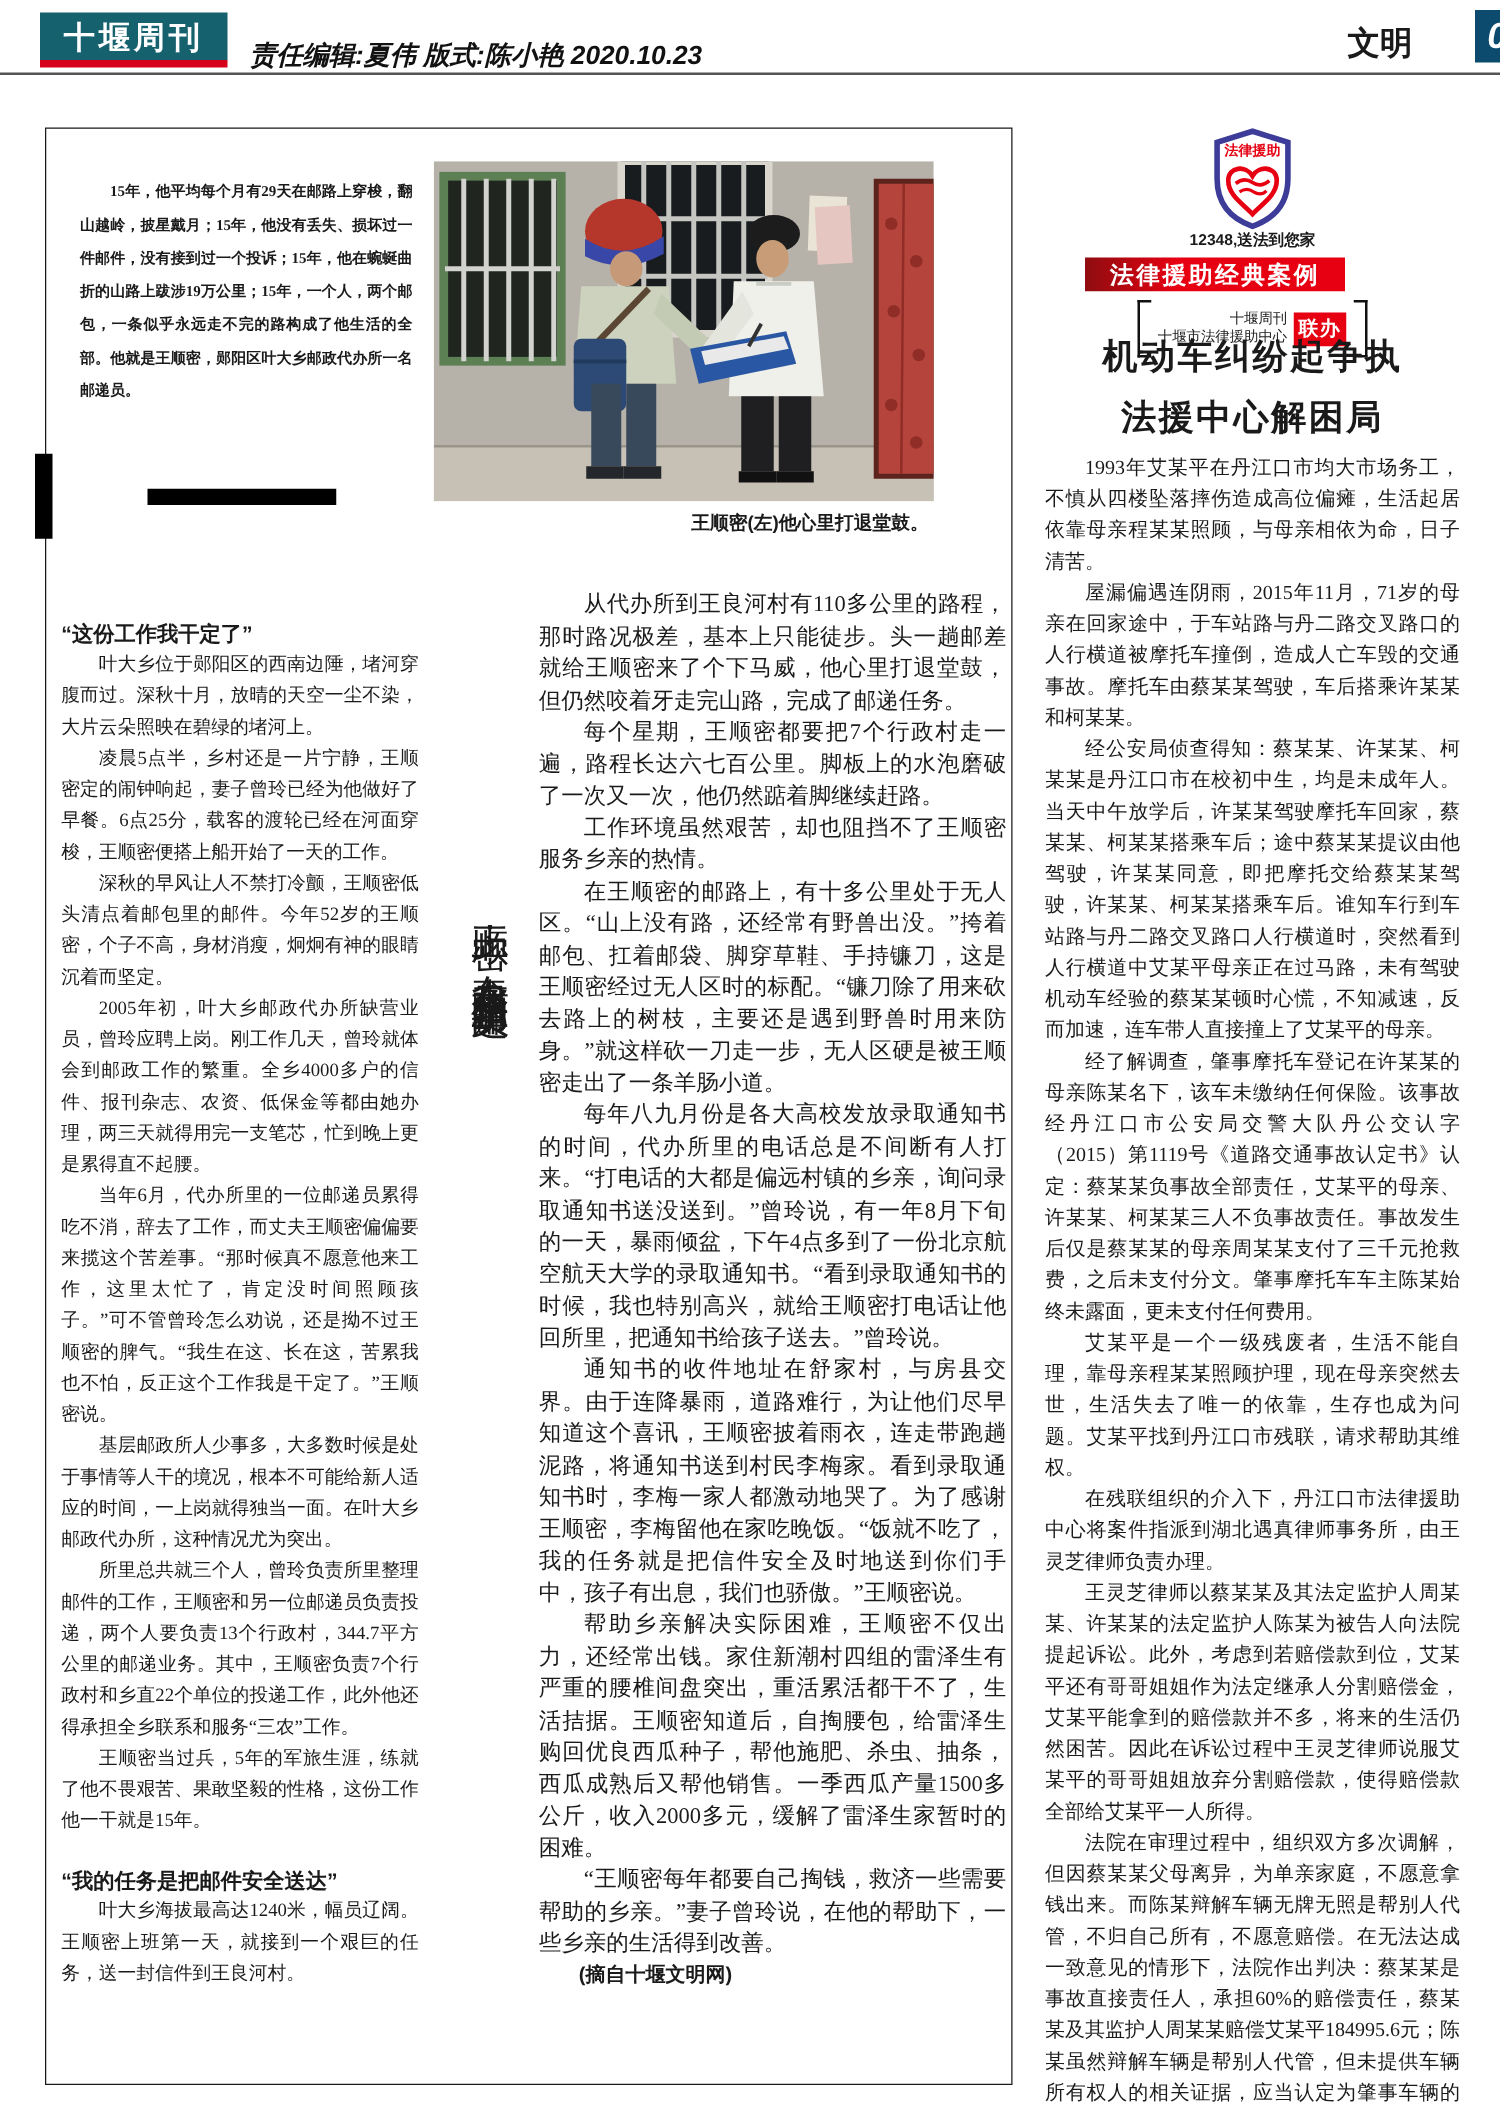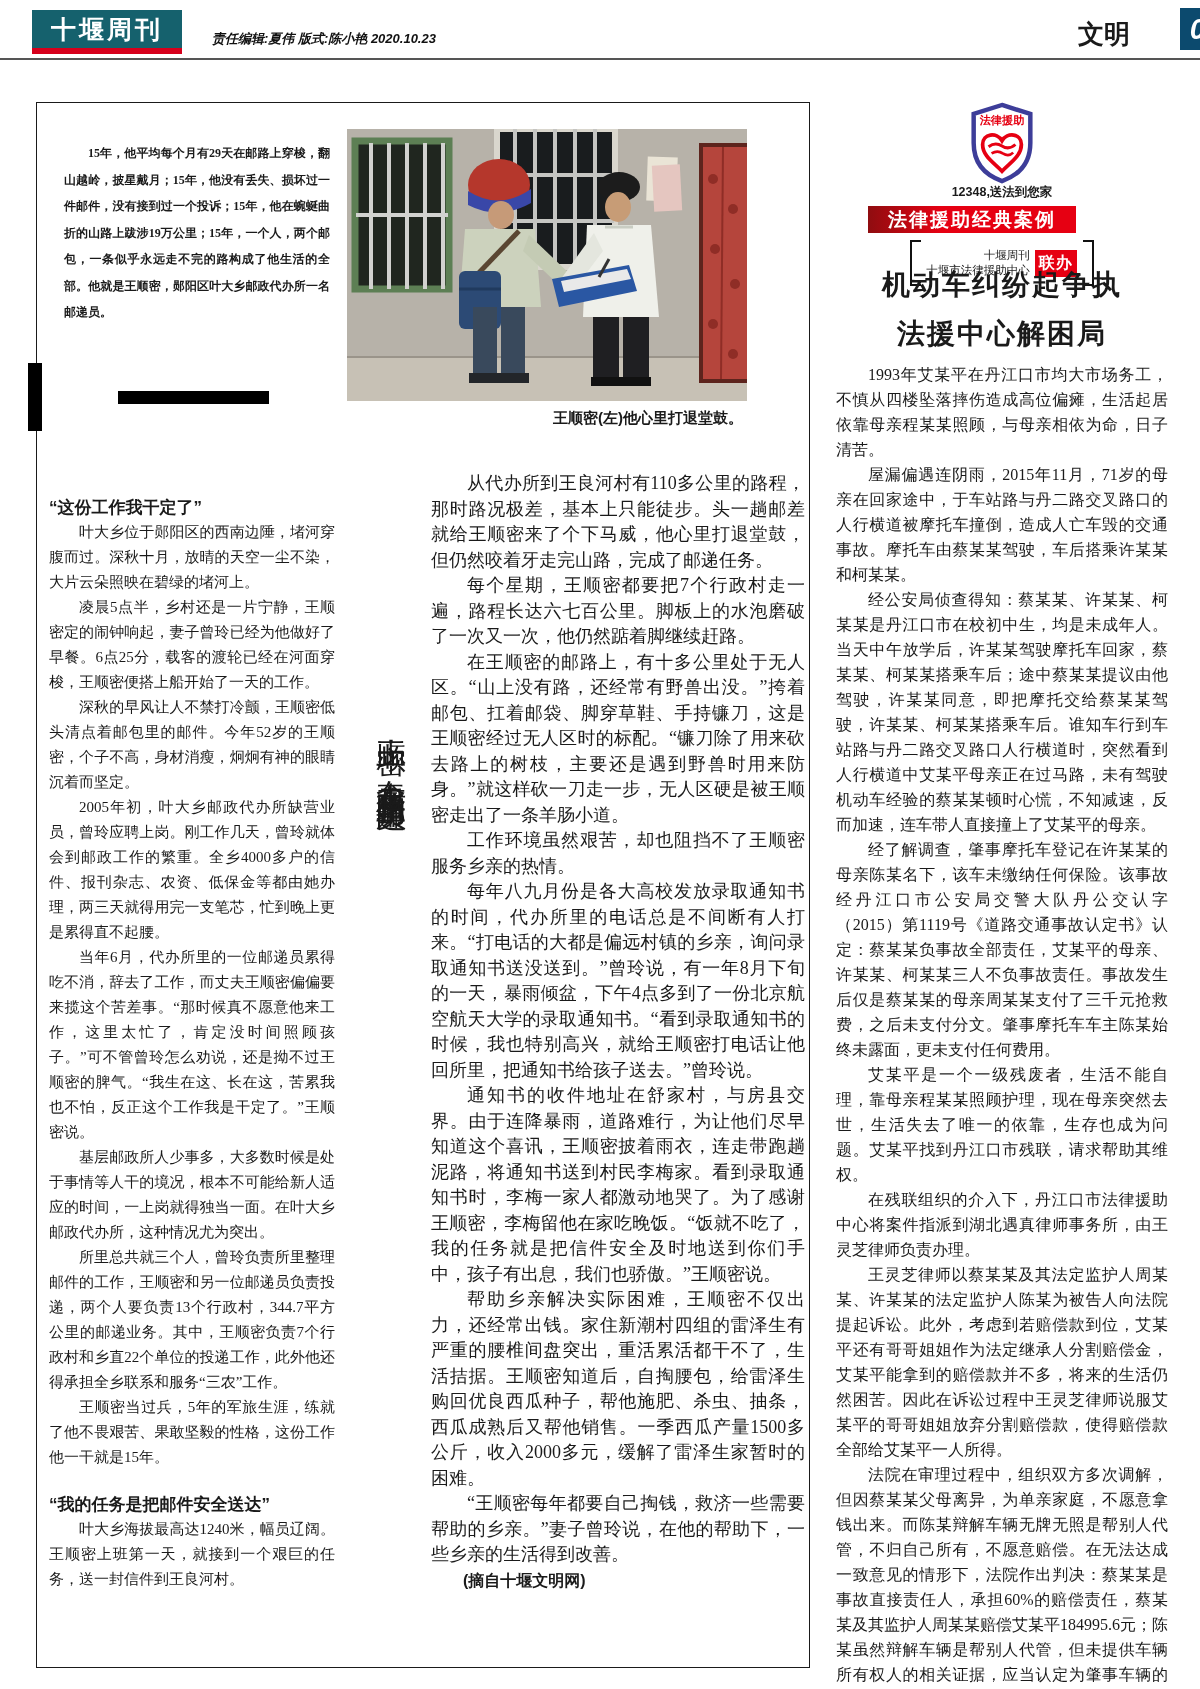--- a/index.html
+++ b/index.html
@@ -4,21 +4,21 @@
 <style>
   html,body{margin:0;padding:0;background:#ffffff;}
   .page{position:relative;width:1200px;height:1689px;background:#fff;overflow:hidden;
         font-family:"Liberation Serif","DejaVu Serif",serif;color:#1a1a1a;}
   
   .masthead-box{position:absolute;left:32px;top:10px;width:150px;height:38px;background:#15616d;
         display:flex;align-items:center;justify-content:center;}
   .masthead-box span{color:#fff;font-weight:bold;font-size:25px;letter-spacing:3px;
         font-family:"Liberation Serif","DejaVu Serif",serif;}
   .masthead-redbar{position:absolute;left:32px;top:48px;width:150px;height:6px;background:#d6001c;}
-  .editor-line{position:absolute;left:212px;top:30px;font-size:13px;font-weight:bold;font-style:italic;
+  .editor-line{position:absolute;left:200px;top:30px;font-size:21px;font-weight:bold;font-style:italic;
         font-family:"Liberation Sans","DejaVu Sans",sans-serif;color:#111;}
   .section-label{position:absolute;left:1078px;top:17px;font-size:26px;font-weight:bold;
         font-family:"Liberation Sans","DejaVu Sans",sans-serif;}
   .page-number{position:absolute;left:1180px;top:8px;width:52px;height:42px;background:#0c4a6e;
         color:#fff;font-weight:bold;font-style:italic;font-size:29px;display:flex;align-items:center;
         justify-content:center;font-family:"Liberation Sans","DejaVu Sans",sans-serif;}
   .header-rule{position:absolute;left:0;top:58px;width:1200px;height:2px;background:#555;}
   
   .article-frame{position:absolute;left:36px;top:102px;width:772px;height:1564px;
         border:1.5px solid #1a1a1a;}
@@ -179,22 +179,22 @@
       <p>基层邮政所人少事多，大多数时候是处于事情等人干的境况，根本不可能给新人适应的时间，一上岗就得独当一面。在叶大乡邮政代办所，这种情况尤为突出。</p>
       <p>所里总共就三个人，曾玲负责所里整理邮件的工作，王顺密和另一位邮递员负责投递，两个人要负责13个行政村，344.7平方公里的邮递业务。其中，王顺密负责7个行政村和乡直22个单位的投递工作，此外他还得承担全乡联系和服务“三农”工作。</p>
       <p>王顺密当过兵，5年的军旅生涯，练就了他不畏艰苦、果敢坚毅的性格，这份工作他一干就是15年。</p>
       <h3 class="gap">“我的任务是把邮件安全送达”</h3>
       <p>叶大乡海拔最高达1240米，幅员辽阔。王顺密上班第一天，就接到一个艰巨的任务，送一封信件到王良河村。</p>
     </div>
 
     <div class="col mid-col">
       <p>从代办所到王良河村有110多公里的路程，那时路况极差，基本上只能徒步。头一趟邮差就给王顺密来了个下马威，他心里打退堂鼓，但仍然咬着牙走完山路，完成了邮递任务。</p>
       <p>每个星期，王顺密都要把7个行政村走一遍，路程长达六七百公里。脚板上的水泡磨破了一次又一次，他仍然踮着脚继续赶路。</p>
+      <p>工作环境虽然艰苦，却也阻挡不了王顺密服务乡亲的热情。</p>
       <p>在王顺密的邮路上，有十多公里处于无人区。“山上没有路，还经常有野兽出没。”挎着邮包、扛着邮袋、脚穿草鞋、手持镰刀，这是王顺密经过无人区时的标配。“镰刀除了用来砍去路上的树枝，主要还是遇到野兽时用来防身。”就这样砍一刀走一步，无人区硬是被王顺密走出了一条羊肠小道。</p>
-      <p>工作环境虽然艰苦，却也阻挡不了王顺密服务乡亲的热情。</p>
       <p>每年八九月份是各大高校发放录取通知书的时间，代办所里的电话总是不间断有人打来。“打电话的大都是偏远村镇的乡亲，询问录取通知书送没送到。”曾玲说，有一年8月下旬的一天，暴雨倾盆，下午4点多到了一份北京航空航天大学的录取通知书。“看到录取通知书的时候，我也特别高兴，就给王顺密打电话让他回所里，把通知书给孩子送去。”曾玲说。</p>
       <p>通知书的收件地址在舒家村，与房县交界。由于连降暴雨，道路难行，为让他们尽早知道这个喜讯，王顺密披着雨衣，连走带跑趟泥路，将通知书送到村民李梅家。看到录取通知书时，李梅一家人都激动地哭了。为了感谢王顺密，李梅留他在家吃晚饭。“饭就不吃了，我的任务就是把信件安全及时地送到你们手中，孩子有出息，我们也骄傲。”王顺密说。</p>
       <p>帮助乡亲解决实际困难，王顺密不仅出力，还经常出钱。家住新潮村四组的雷泽生有严重的腰椎间盘突出，重活累活都干不了，生活拮据。王顺密知道后，自掏腰包，给雷泽生购回优良西瓜种子，帮他施肥、杀虫、抽条，西瓜成熟后又帮他销售。一季西瓜产量1500多公斤，收入2000多元，缓解了雷泽生家暂时的困难。</p>
       <p>“王顺密每年都要自己掏钱，救济一些需要帮助的乡亲。”妻子曾玲说，在他的帮助下，一些乡亲的生活得到改善。</p>
       <p class="source-line">(摘自十堰文明网)</p>
     </div>
   </div>
 
   <div class="right-col">
     <div class="logo-wrap">

